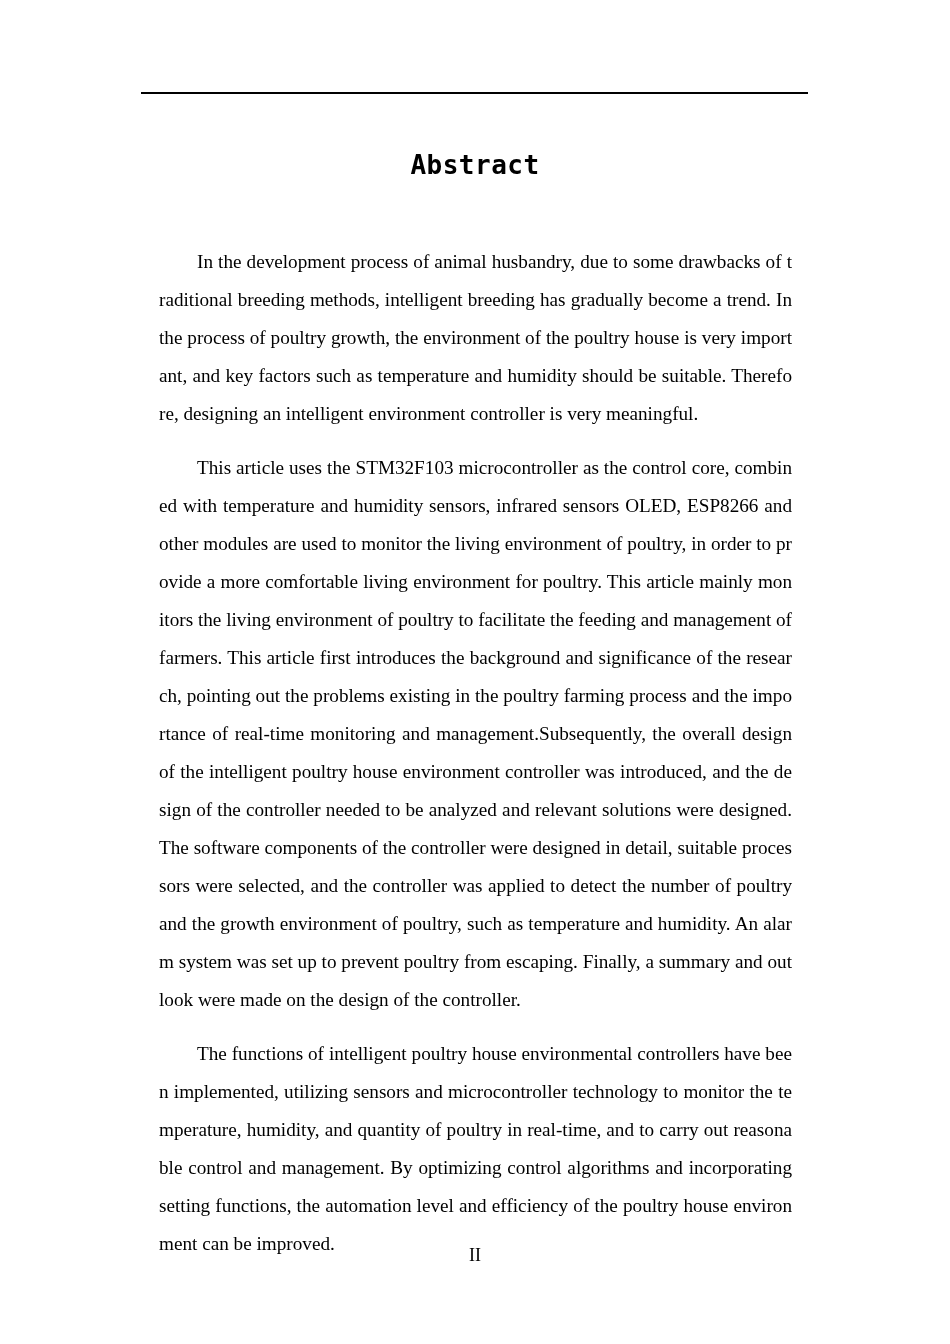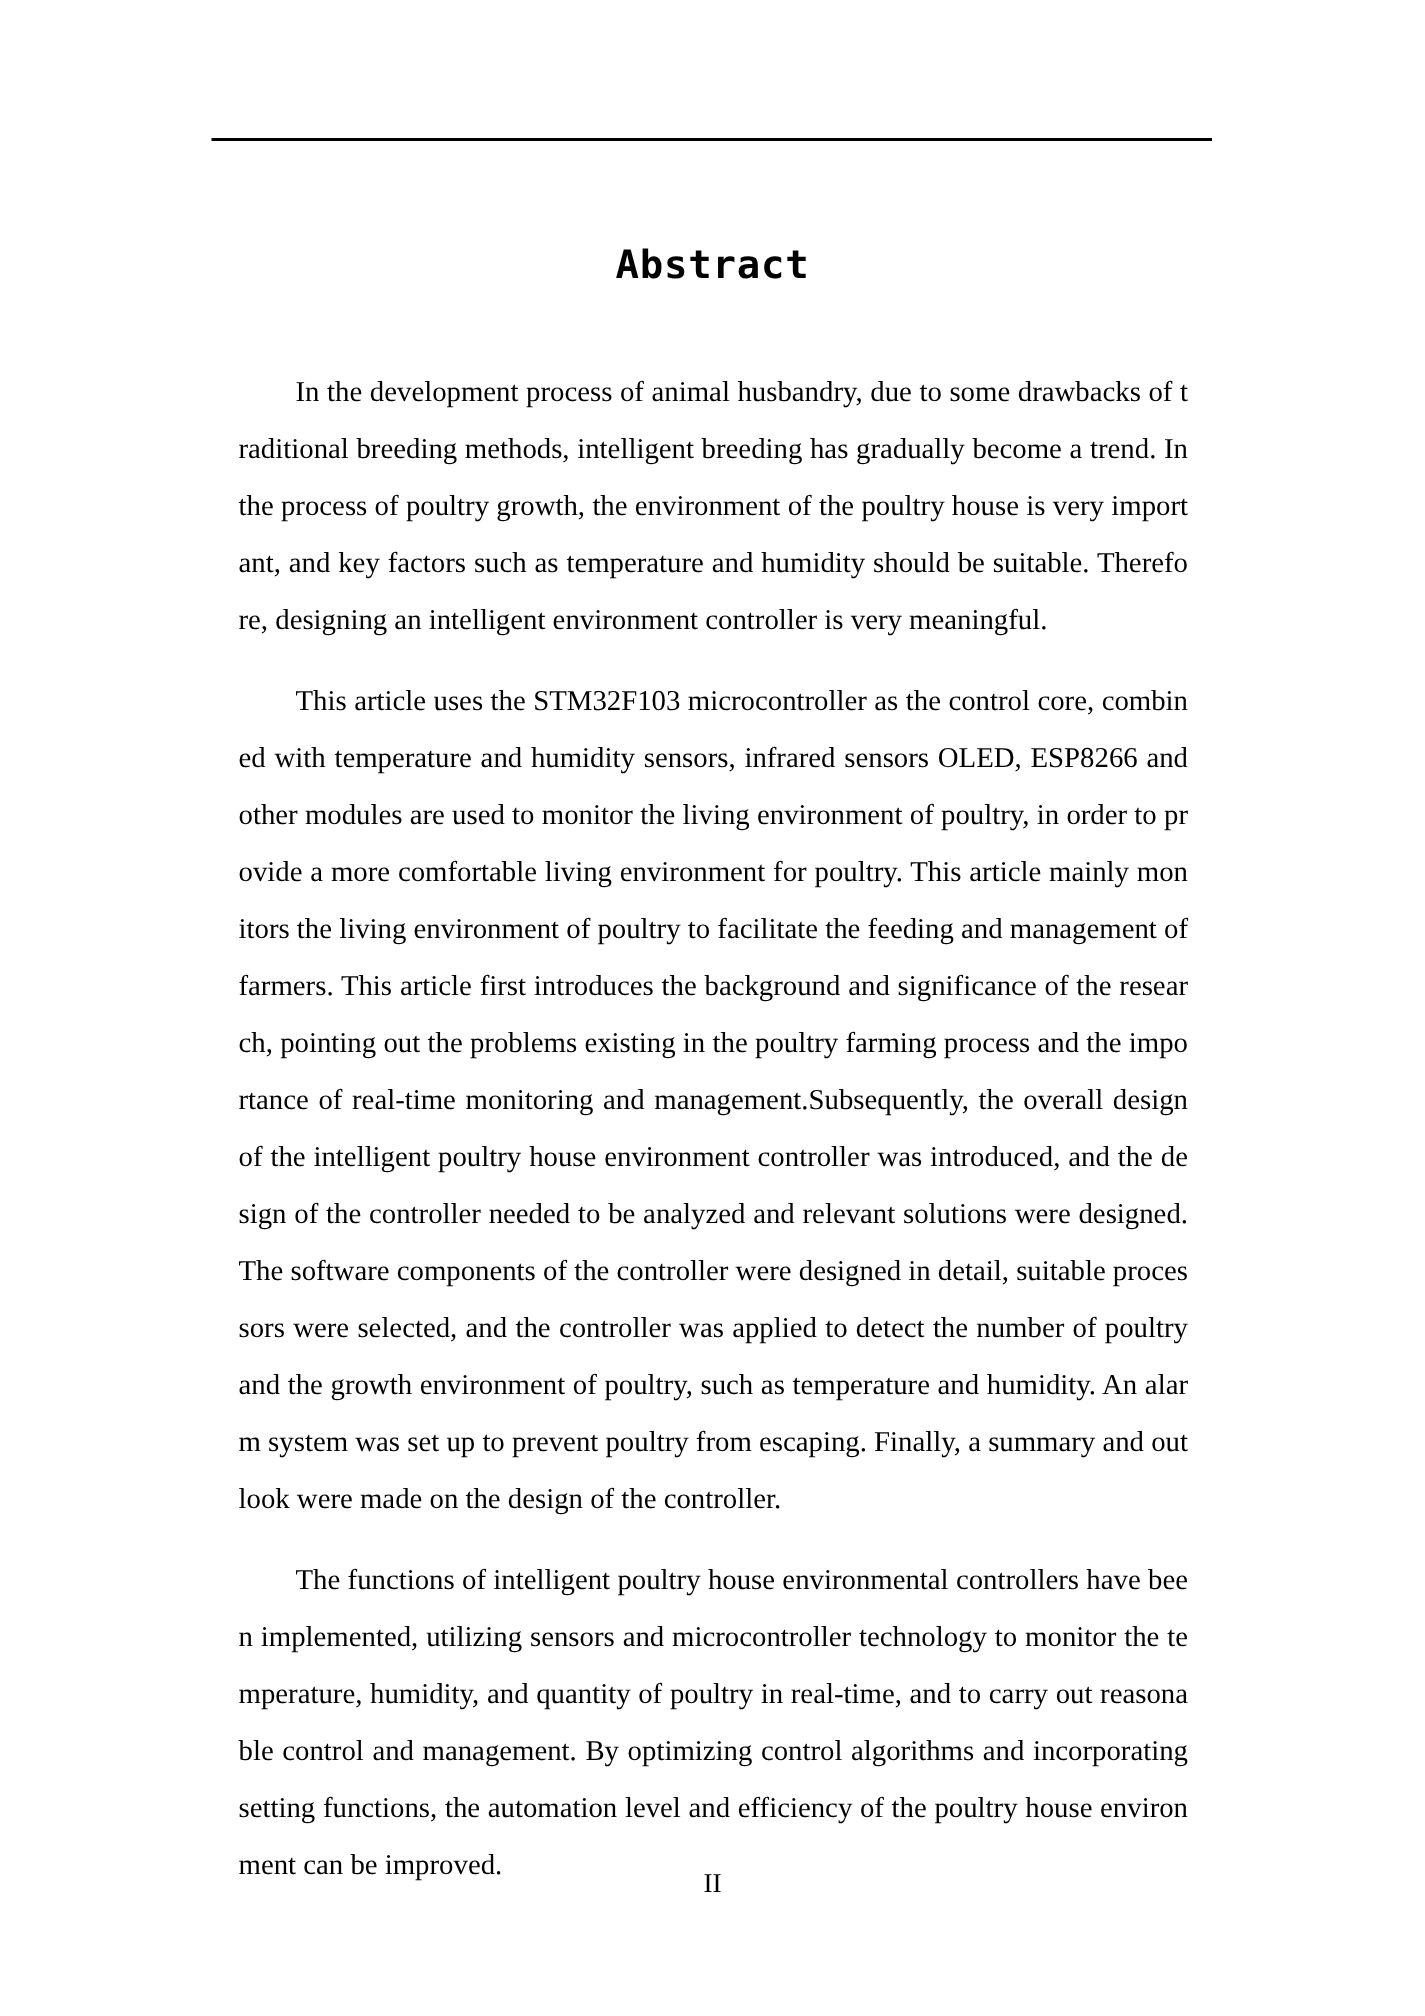--- a/index.html
+++ b/index.html
@@ -26,21 +26,21 @@
     top: 92px;
     width: 667px;
     height: 0;
     border-top: 2px solid #000000;
   }
 
   
   .doc-title {
     position: absolute;
     left: 143px;
-    top: 160px;
+    top: 148px;
     width: 664px;
     text-align: center;
     font-family: "DejaVu Sans Mono", "Liberation Mono", monospace;
     font-weight: bold;
     font-size: 26px;
     line-height: 34px;
     letter-spacing: 0.5px;
     color: #000000;
   }
 

